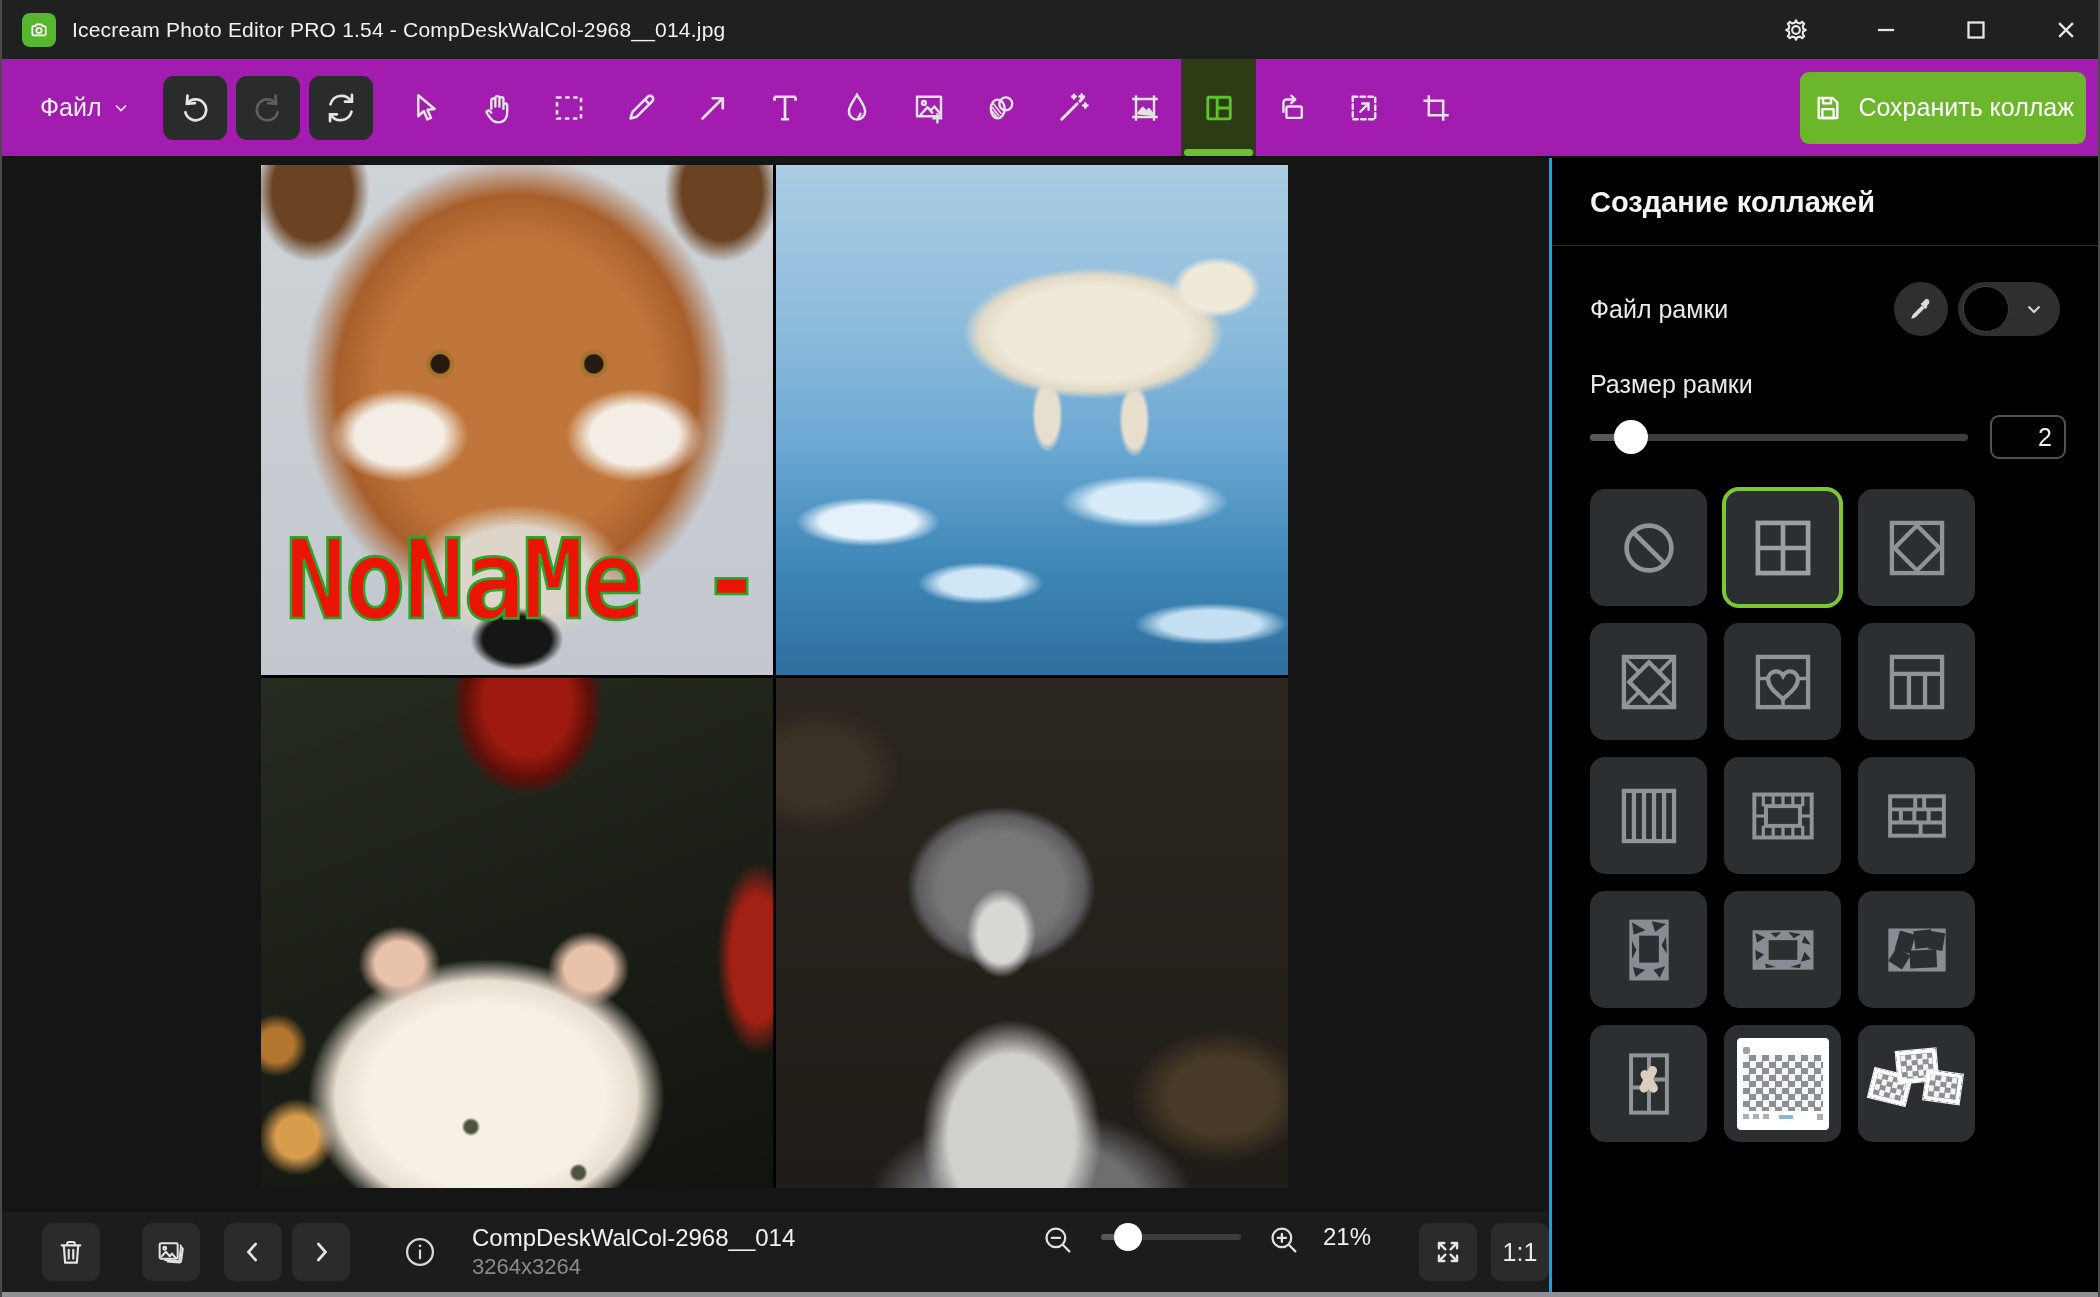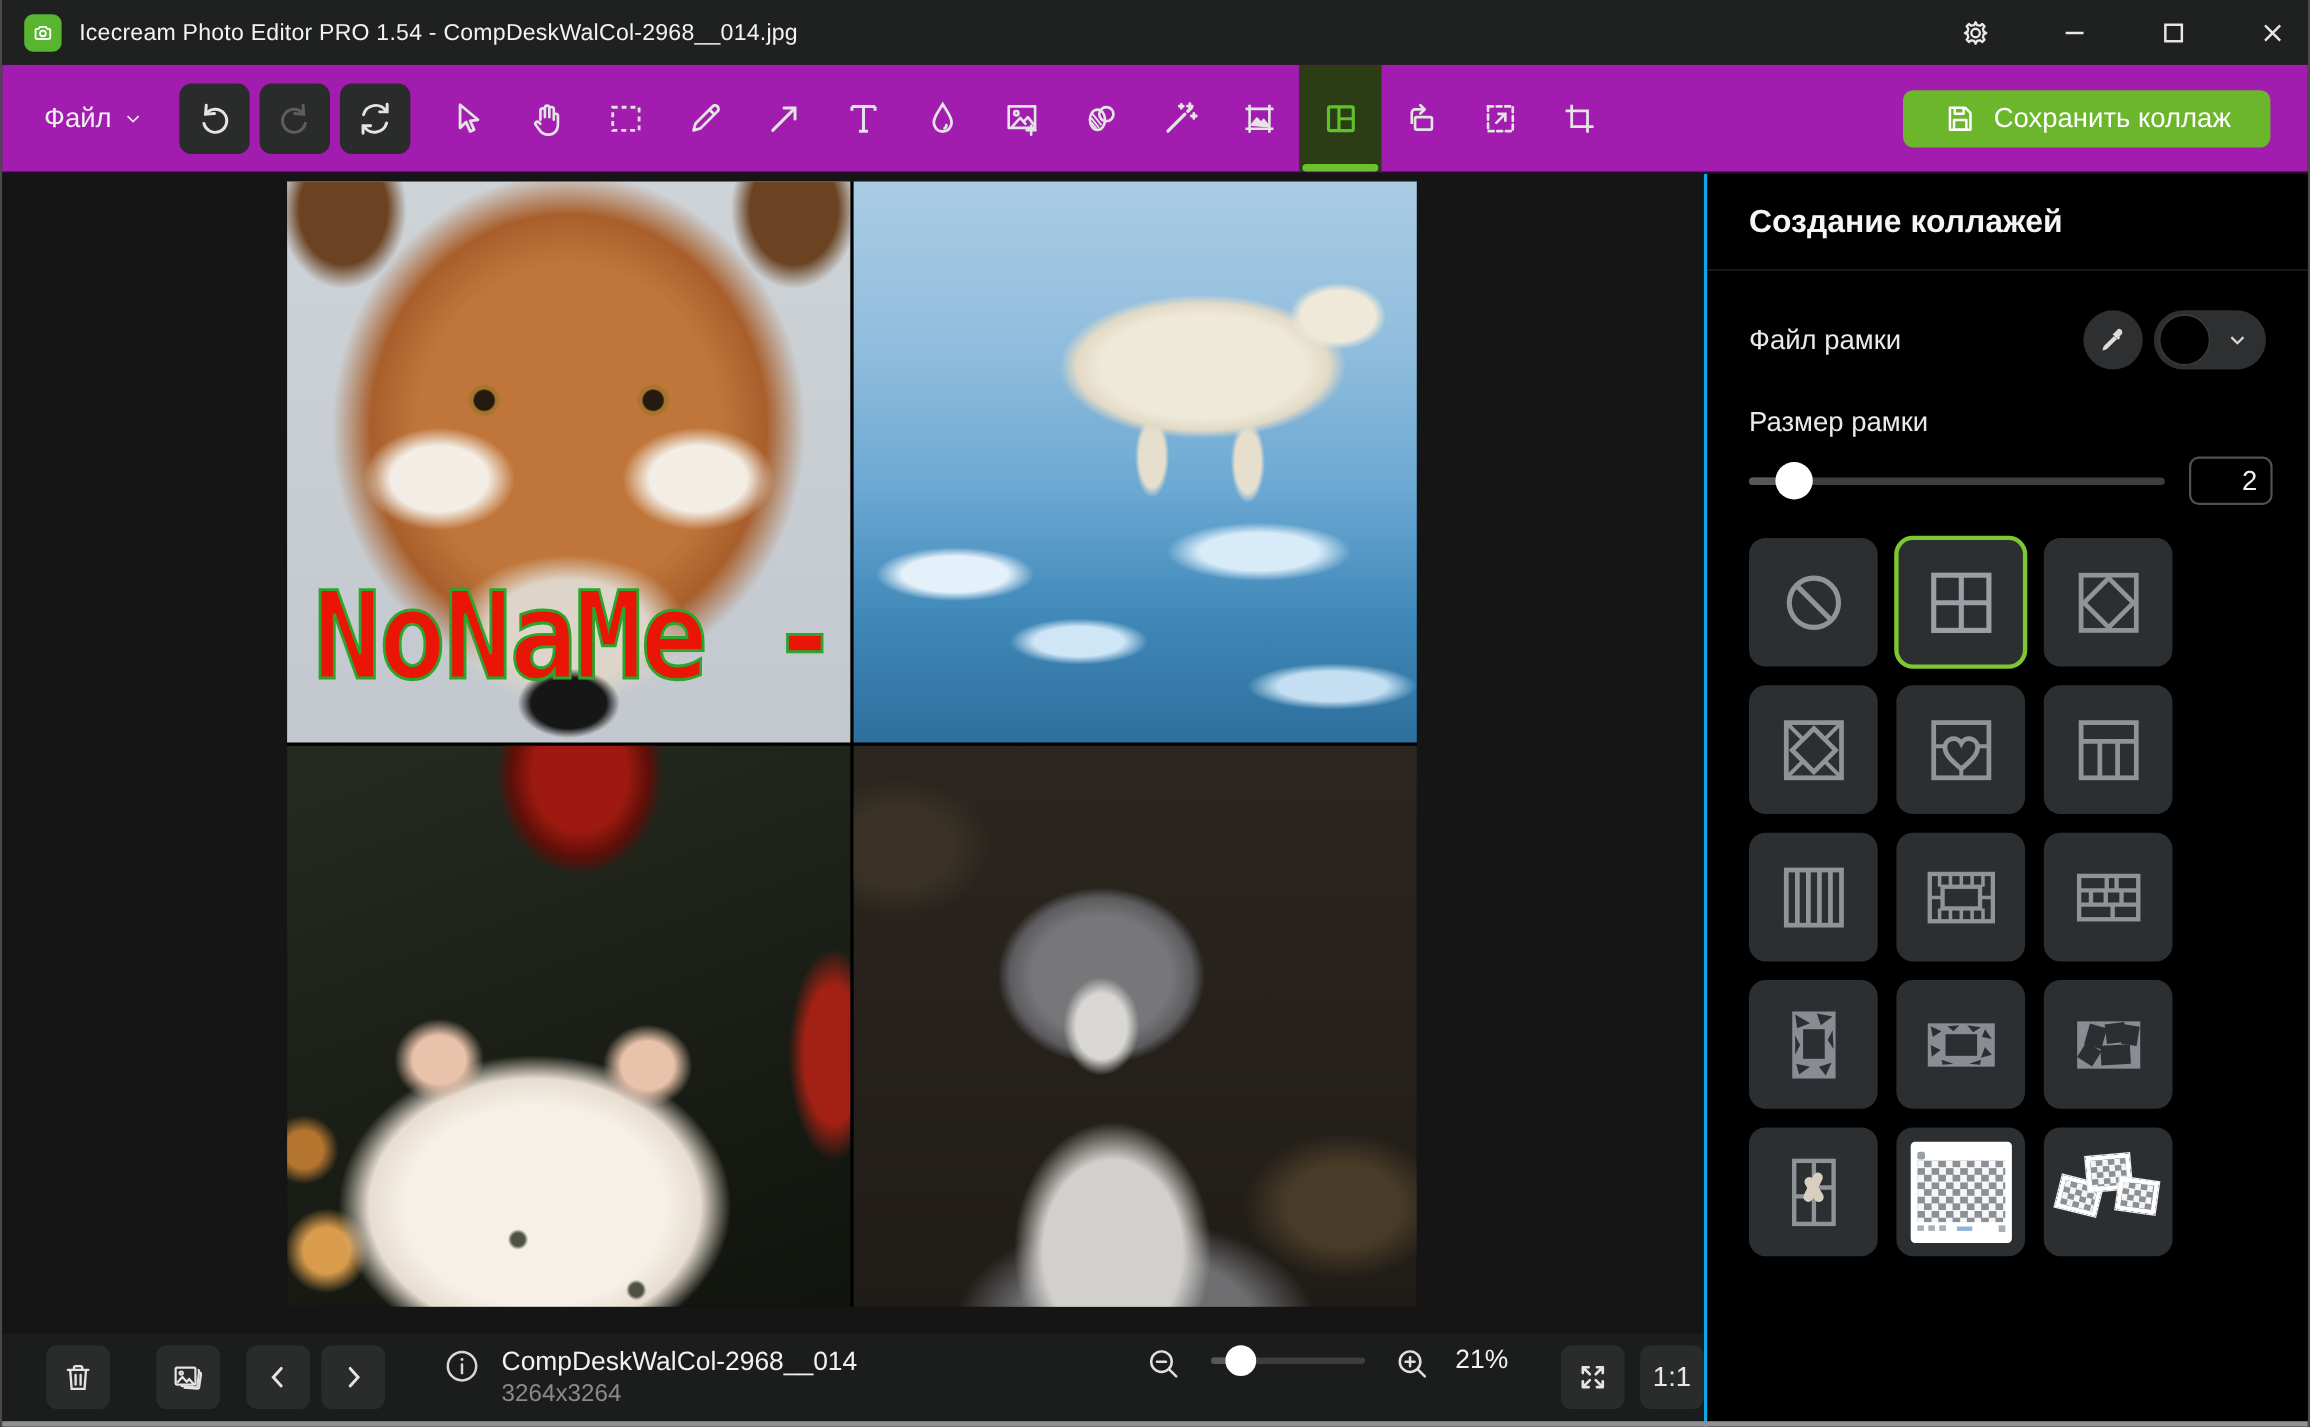--- a/index.html
+++ b/index.html
@@ -28,21 +28,21 @@
   .hist-group { display:flex; gap:9px; margin-left:32px; }
   .hist-btn { width:64px; height:64px; border-radius:11px; background:#2a2b2b;
     display:flex; align-items:center; justify-content:center; }
   .hist-btn svg { width:36px; height:36px; }
   .tools { display:flex; align-items:center; height:100%; margin-left:16px; }
   .tool { width:72px; height:100%; display:flex; align-items:center; justify-content:center; position:relative; }
   .tool svg { width:36px; height:36px; }
   .tool.active { width:75px; background:#2c3d16; }
   .tool.active::after { content:""; position:absolute; left:3px; right:3px; bottom:0; height:7px;
     border-radius:4px; background:#6cc22e; }
-  .save-btn { margin-left:auto; margin-right:34px; height:52px; padding:0 36px; border-radius:9px;
+  .save-btn { margin-left:auto; margin-right:12px; height:72px; padding:0 12px; border-radius:9px;
     background:#6cb62c; display:flex; align-items:center; gap:14px; color:#ffffff; font-size:25px; }
   .save-btn svg { width:32px; height:32px; }
 
   
   .canvas-area { position:absolute; left:0; top:158px; width:1547px; bottom:85px; background:#151515; }
   .collage { position:absolute; left:259px; top:7px; width:1027px; height:1023px; background:#000;
     display:grid; grid-template-columns:1fr 1fr; grid-template-rows:1fr 1fr; gap:3px; }
   .quad { position:relative; overflow:hidden; }
   .photo-fox { background:
     radial-gradient(ellipse 62px 42px at 50% 93%, #161616 0 55%, rgba(22,22,22,0) 75%),
@@ -131,21 +131,21 @@
   .mp3 { left:56px; top:26px; width:36px; height:30px; transform:rotate(8deg); }
 
   
   .statusbar { position:absolute; left:0; bottom:5px; width:1547px; height:80px; background:#1b1c1c;
     display:flex; align-items:center; }
   .st-btn { width:58px; height:58px; border-radius:10px; background:#2a2b2b;
     display:flex; align-items:center; justify-content:center; flex:none; }
   .st-btn svg { width:32px; height:32px; }
   .st-trash { margin-left:40px; } .st-gallery { margin-left:42px; }
   .st-prev { margin-left:24px; } .st-next { margin-left:10px; }
-  .info-wrap { display:flex; margin-left:52px; gap:18px; }
+  .info-wrap { display:flex; align-items:center; margin-left:52px; gap:34px; }
   .info-wrap svg { width:36px; height:36px; flex:none; }
   .file-lines .name { color:#f2f2f2; font-size:24px; }
   .file-lines .dims { color:#8a8a8a; font-size:22px; margin-top:2px; }
   .zoom-group { display:flex; align-items:flex-start; margin-left:auto; }
   .zoom-group .mag svg { width:34px; height:34px; }
   .zoom-slider { position:relative; width:140px; height:28px; margin:0 26px; }
   .zoom-slider .track { position:absolute; left:0; right:0; top:11px; height:6px; border-radius:3px; background:#3d3d3d; }
   .zoom-slider .fill { position:absolute; left:0; width:18%; top:11px; height:6px; border-radius:3px; background:#585858; }
   .zoom-slider .thumb { position:absolute; top:0; width:28px; height:28px; margin-left:-12px; border-radius:50%; background:#fff; }
   .zoom-pct { color:#f2f2f2; font-size:24px; margin-left:22px; width:58px; }

